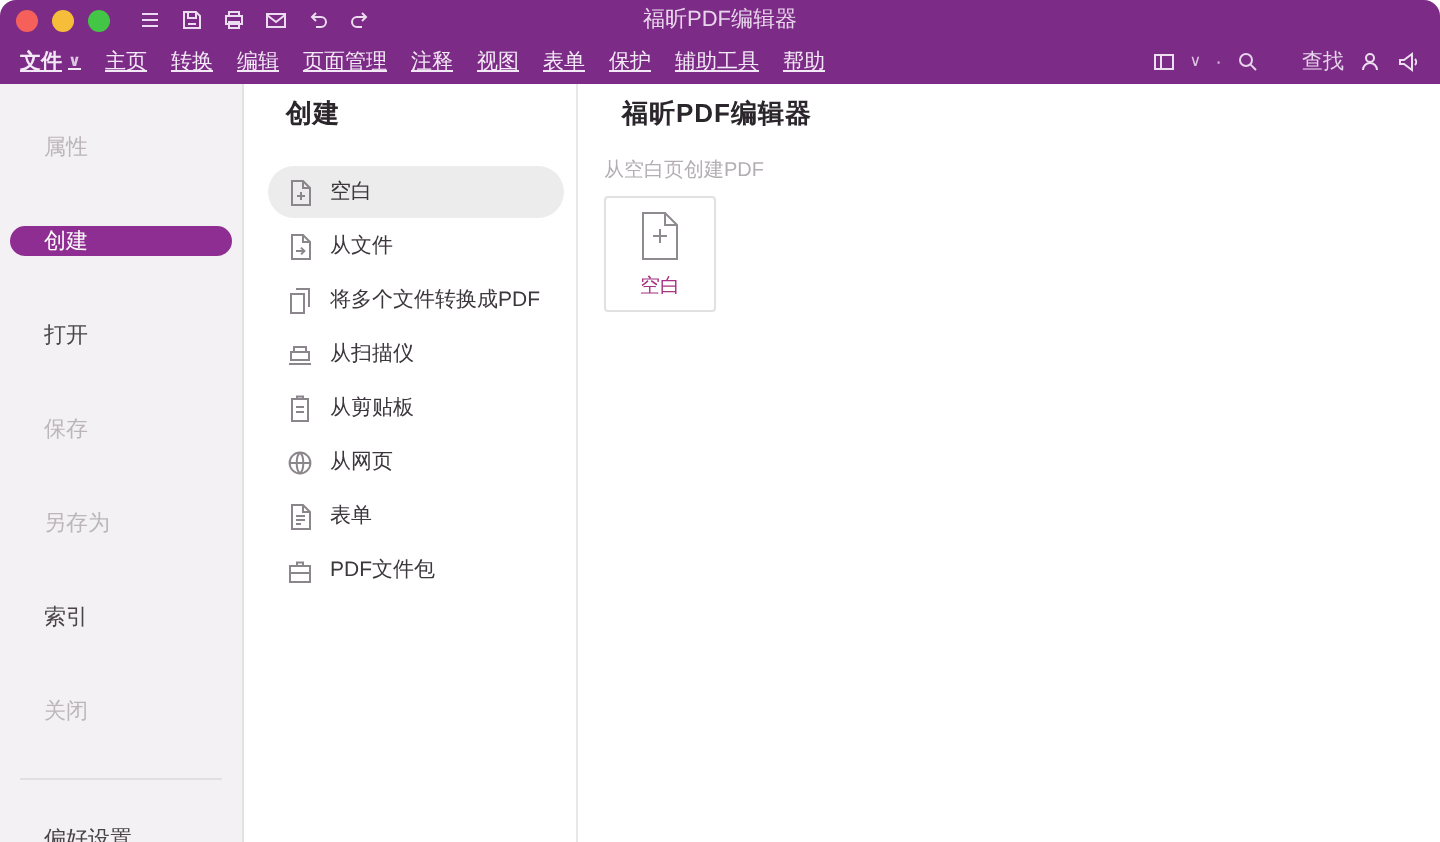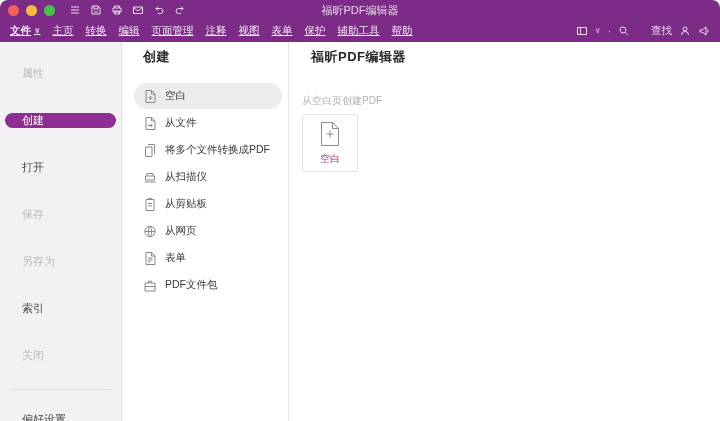--- a/index.html
+++ b/index.html
@@ -66,21 +66,21 @@
   .create-item {
     height:26px; display:flex; align-items:center; gap:8px; padding:0 9px;
     border-radius:13px; font-size:10.5px; color:#3c373c; margin-bottom:1px; white-space:nowrap;
   }
   .create-item.selected { background:#ececec; }
   .ci-icon { width:14px; height:15px; display:inline-flex; color:#8b868b; flex:none; }
   .ci-icon svg { width:14px; height:15px; }
 
   
   .detail-panel { flex:1; padding:6px 0 0 13px; }
-  .detail-subtitle { margin-top:28px; font-size:10px; color:#b3aeb3; }
+  .detail-subtitle { margin-top:12px; font-size:10px; color:#b3aeb3; }
   .blank-card {
     margin-top:6px; width:56px; height:58px; border:1px solid #e3e0e3; border-radius:2px;
     display:flex; flex-direction:column; align-items:center; justify-content:center; gap:5px; background:#fff;
   }
   .card-icon { width:22px; height:26px; display:inline-flex; color:#8f8a8f; }
   .card-icon svg { width:22px; height:26px; }
   .card-label { font-size:10px; color:var(--card-label,#a63384); }
 
   svg * { vector-effect:non-scaling-stroke; }
 </style>

